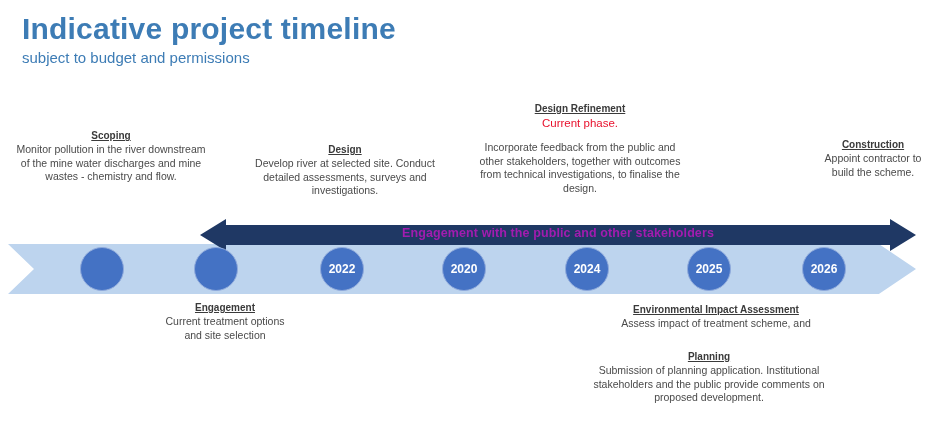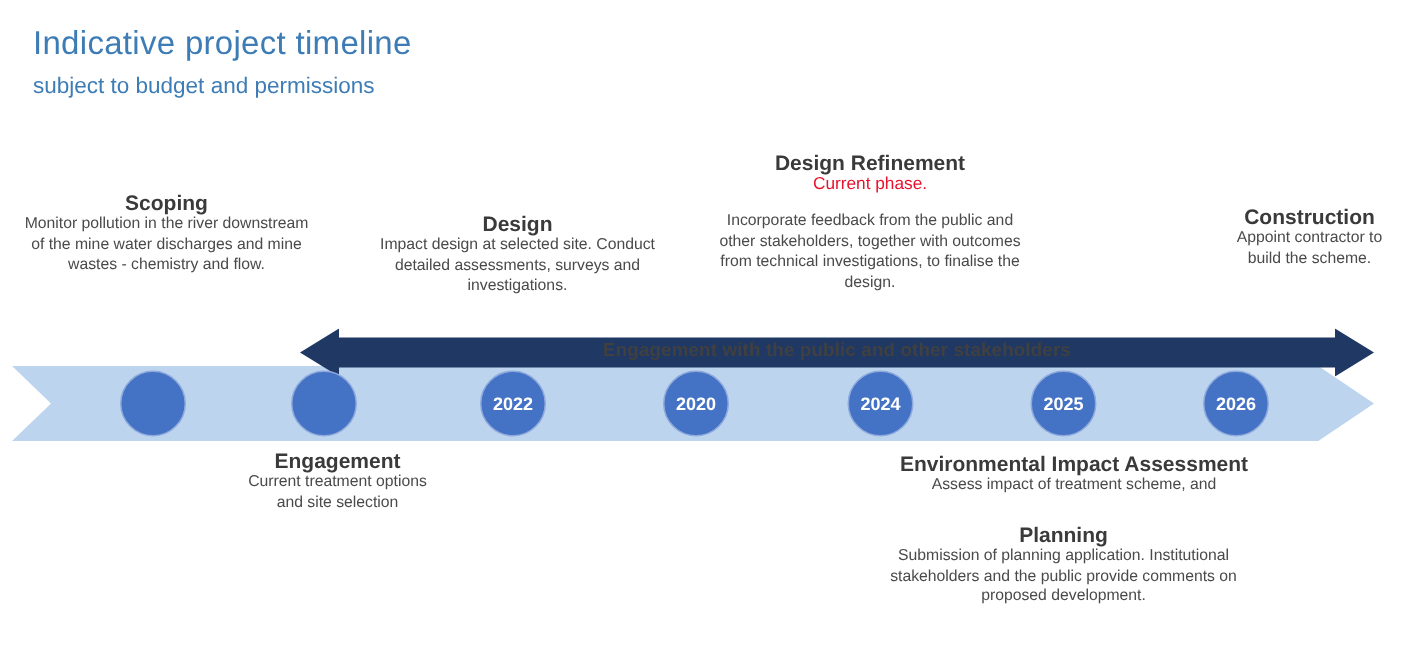--- a/index.html
+++ b/index.html
@@ -16,22 +16,22 @@
     color: #404040;
   }
 
   
   #title-block {
     position: absolute;
     left: 22px;
     top: 12px;
   }
   #page-title {
-    font-size: 22px;
-    font-weight: 400;
+    font-size: 30px;
+    font-weight: 700;
     color: #3d7cb5;
     letter-spacing: 0.2px;
     line-height: 34px;
     white-space: nowrap;
   }
   #page-subtitle {
     font-size: 15px;
     font-weight: 400;
     color: #3d7cb5;
     line-height: 20px;
@@ -59,21 +59,21 @@
   }
   #engagement-arrow svg { display: block; }
   #engagement-label {
     position: absolute;
     left: 200px;
     top: 226px;
     width: 716px;
     text-align: center;
     font-size: 12.5px;
     font-weight: bold;
-    color: #404040;
+    color: #a21caf;
     letter-spacing: 0.1px;
     pointer-events: none;
   }
 
   
   .year-circle {
     position: absolute;
     width: 44px;
     height: 44px;
     border-radius: 50%;
@@ -89,24 +89,25 @@
     top: 247px;
   }
 
   
   .phase {
     position: absolute;
     text-align: center;
     line-height: 13.5px;
   }
   .phase-title {
-    font-size: 14px;
+    font-size: 10px;
     font-weight: bold;
     color: #3a3a3a;
     line-height: 15px;
+    text-decoration: underline;
   }
   .phase-current {
     font-size: 11.5px;
     color: #e8112d;
     line-height: 15px;
   }
   .phase-body {
     font-size: 10.5px;
     color: #4a4a4a;
     line-height: 13.5px;
@@ -165,21 +166,21 @@
     <span>2026</span>
   </div>
 
 <div class="phase" id="phase-scoping">
   <div class="phase-title">Scoping</div>
   <div class="phase-body">Monitor pollution in the river downstream of the mine water discharges and mine wastes - chemistry and flow.</div>
 </div>
 
 <div class="phase" id="phase-design">
   <div class="phase-title">Design</div>
-  <div class="phase-body">Impact design at selected site. Conduct detailed assessments, surveys and investigations.</div>
+  <div class="phase-body">Develop river at selected site. Conduct detailed assessments, surveys and investigations.</div>
 </div>
 
 <div class="phase" id="phase-refinement">
   <div class="phase-title">Design Refinement</div>
   <div class="phase-current">Current phase.</div>
   <div class="phase-body phase-body-gap">Incorporate feedback from the public and other stakeholders, together with outcomes from technical investigations, to finalise the design.</div>
 </div>
 
 <div class="phase" id="phase-construction">
   <div class="phase-title">Construction</div>

